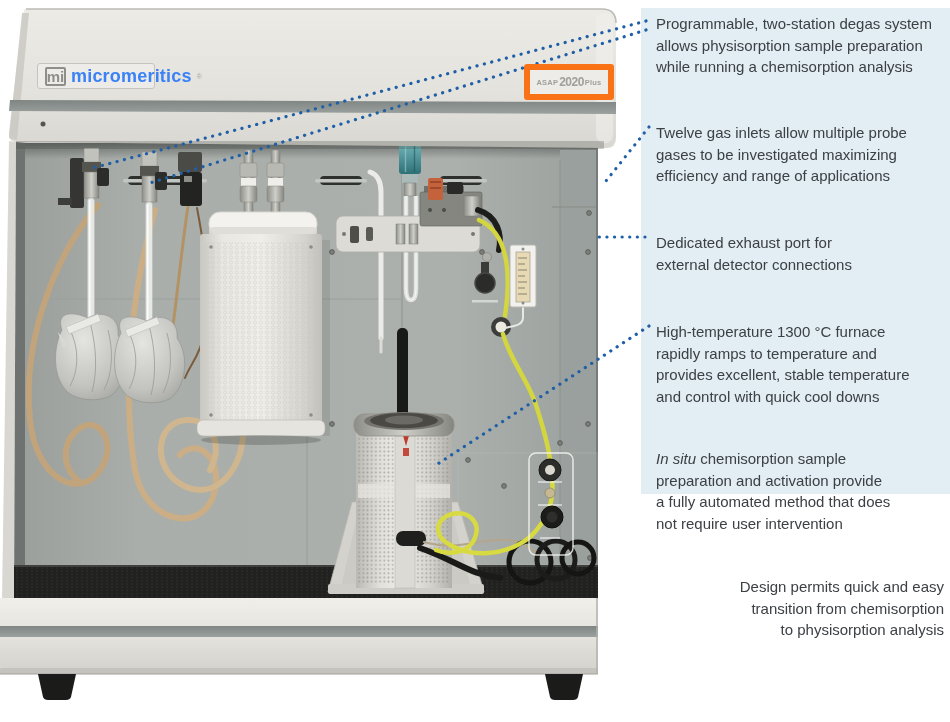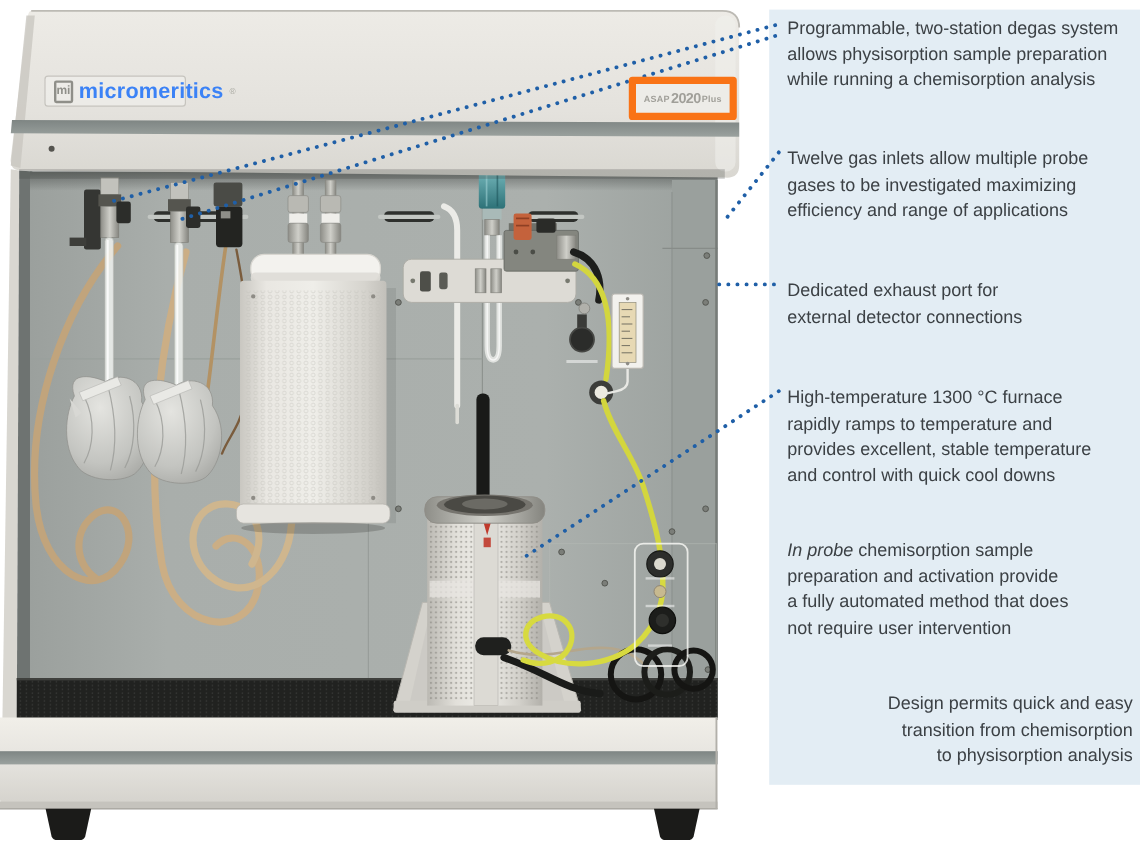--- a/index.html
+++ b/index.html
@@ -3,39 +3,39 @@
 <meta charset="utf-8">
 <style>
   html,body{margin:0;padding:0;background:#ffffff;}
   .stage{
     position:relative;width:950px;height:722px;overflow:hidden;
     font-family:"Liberation Sans", sans-serif;background:#ffffff;
   }
   .machine-svg{position:absolute;left:0;top:0;z-index:2;pointer-events:none;}
   
   .annot-panel{
-    position:absolute;left:641px;top:8px;width:309px;height:646px;
+    position:absolute;left:641px;top:8px;width:309px;height:486px;
     background:#e3edf4;z-index:1;
   }
   .annot{
     position:absolute;left:15px;width:288px;
     color:#3c4145;font-size:15px;line-height:21.5px;
     white-space:pre-line;z-index:3;
   }
   .annot .ital{font-style:italic;}
   
   .logo-plate{
     position:absolute;left:37px;top:63px;width:118px;height:26px;z-index:3;
     border:1px solid #c6c4be;border-radius:3px;background:rgba(243,242,238,.55);
     display:flex;align-items:center;gap:5px;padding:0 0 0 7px;box-sizing:border-box;
   }
   .mi-box{
     width:17px;height:15px;border:2px solid #8f8f89;border-radius:2px;
     display:flex;align-items:center;justify-content:center;
-    font-size:10px;font-weight:bold;color:#8f8f89;line-height:1;
+    font-size:15px;font-weight:bold;color:#8f8f89;line-height:1;
   }
   .logo-name{font-size:18px;font-weight:bold;color:#3b82f6;letter-spacing:.2px;}
   .logo-reg{font-size:7px;color:#a8a8a0;vertical-align:super;}
   
   .model-badge{
     position:absolute;left:524px;top:64px;width:78px;height:24px;z-index:3;
     background:#edecе8;background:#edece8;border:6px solid #f97316;border-radius:3px;
     display:flex;align-items:center;justify-content:center;gap:1px;
     color:#a09f99;
   }
@@ -57,21 +57,21 @@
 while running a chemisorption analysis</div>
     <div class="annot" style="top:224px;">Dedicated exhaust port for
 external detector connections</div>
     <div class="annot" style="top:114px;">Twelve gas inlets allow multiple probe
 gases to be investigated maximizing
 efficiency and range of applications</div>
     <div class="annot" style="top:313px;">High-temperature 1300 °C furnace
 rapidly ramps to temperature and
 provides excellent, stable temperature
 and control with quick cool downs</div>
-    <div class="annot" style="top:440px;"><span class="ital">In probe</span><span> chemisorption sample
+    <div class="annot" style="top:440px;"><span class="ital">In situ</span><span> chemisorption sample
 preparation and activation provide
 a fully automated method that does
 not require user intervention</span></div>
     <div class="annot" style="top:568px;text-align:right;">Design permits quick and easy
 transition from chemisorption
 to physisorption analysis</div>
   </div>
 
   <svg class="machine-svg" width="950" height="722" viewBox="0 0 950 722">
     <defs>

